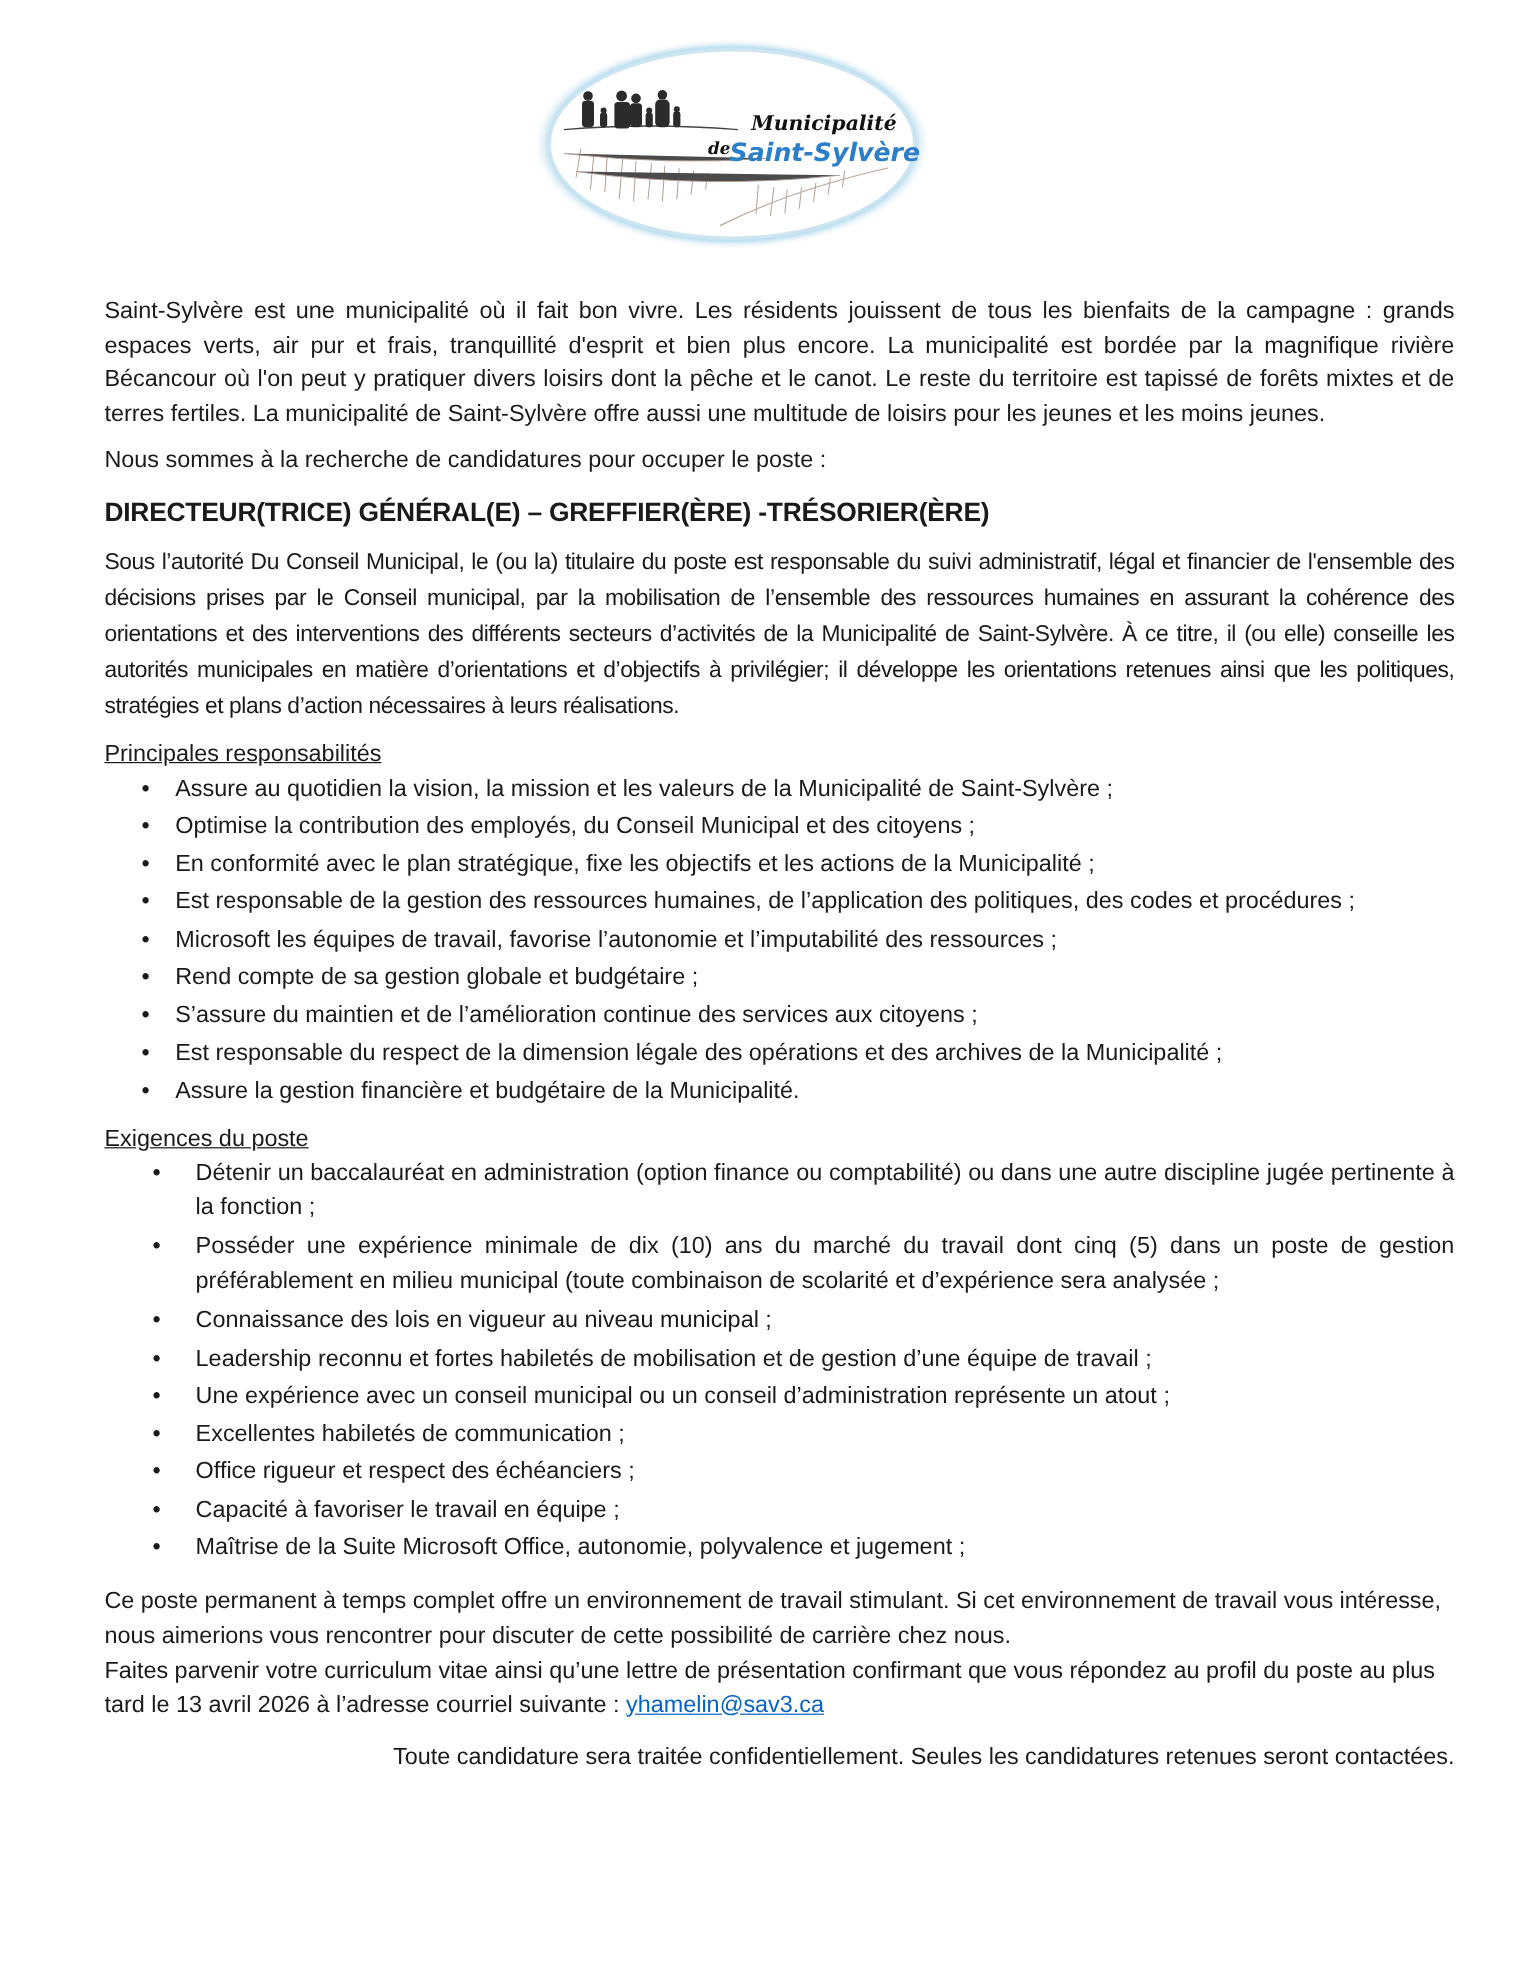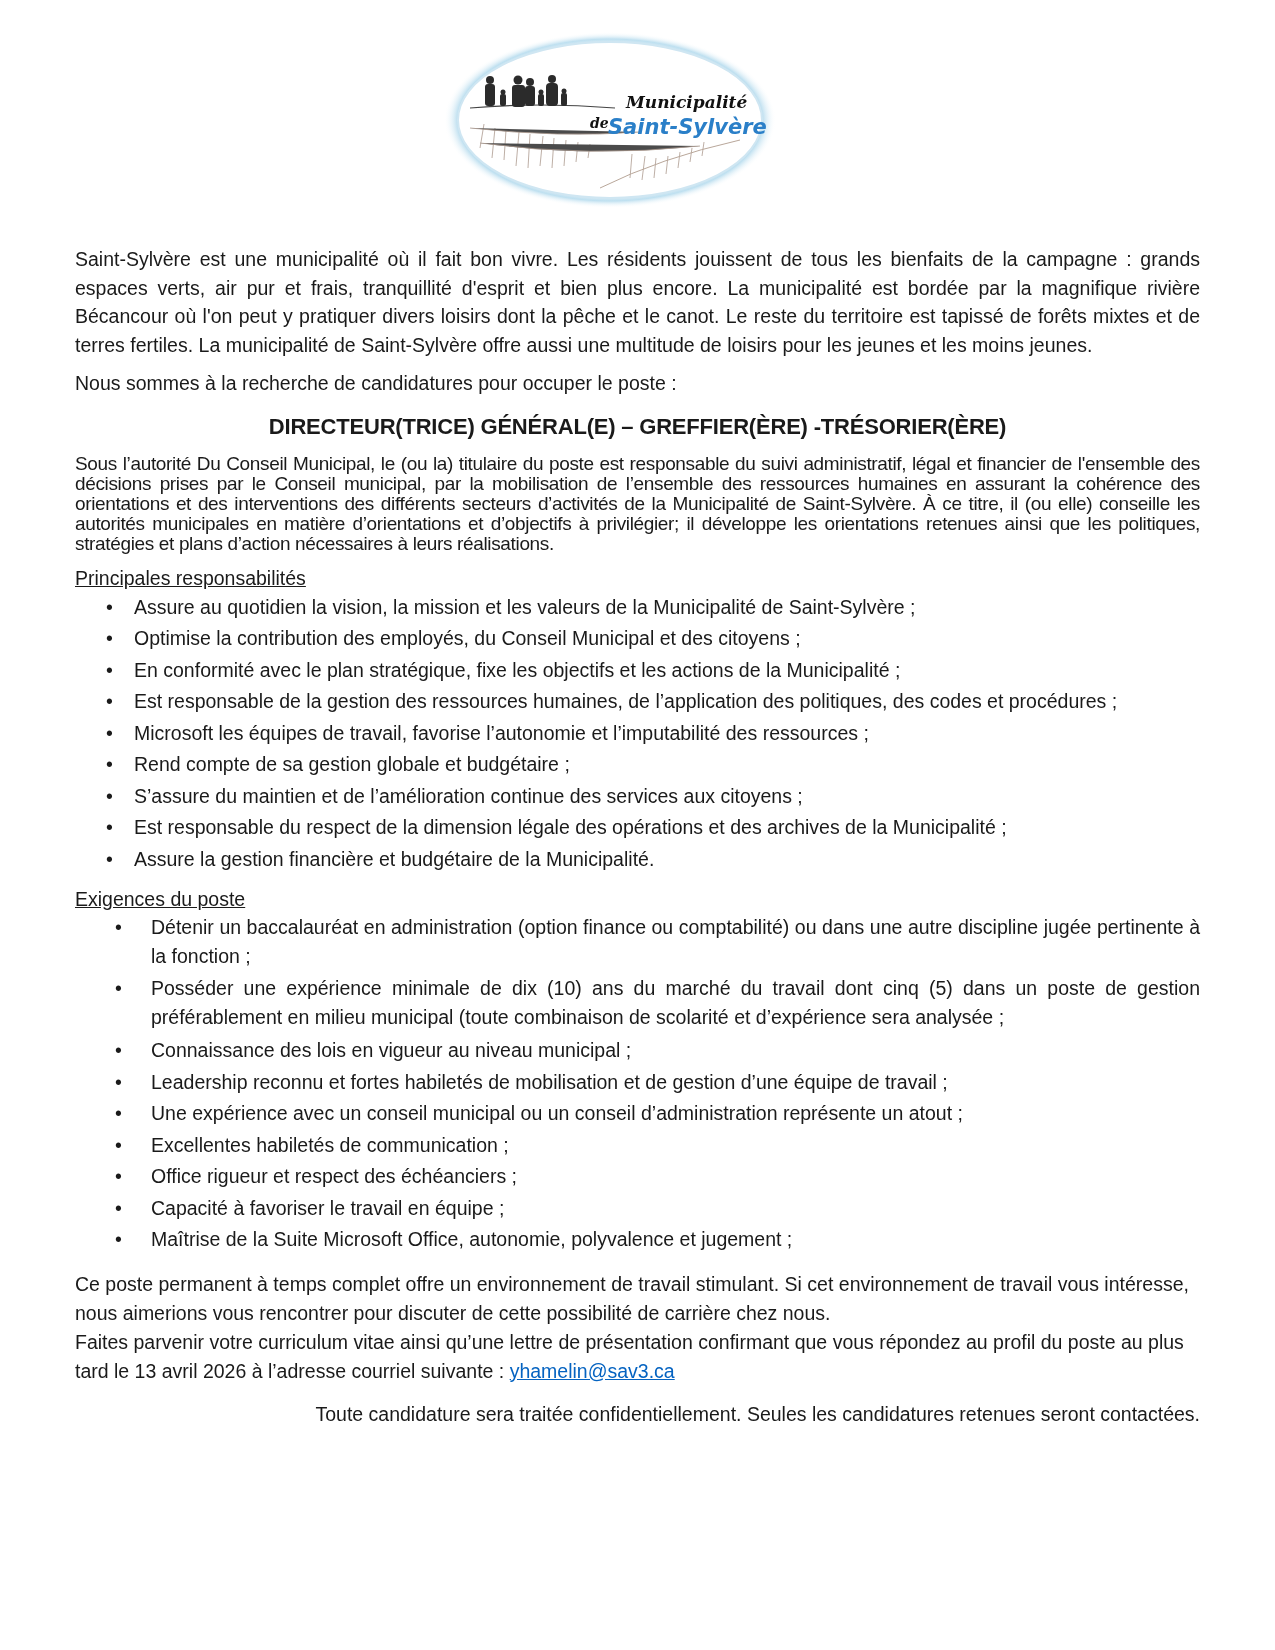--- a/index.html
+++ b/index.html
@@ -19,41 +19,40 @@
     }
     .logo-wrap {
       position: absolute;
       left: 440px;
       top: 28px;
       width: 340px;
       height: 185px;
     }
     .content {
       position: absolute;
-      left: 0;
+      left: 12px;
       top: 245px;
       width: 1125px;
       font-size: 19.5px;
       line-height: 28.5px;
     }
     p { margin: 0; }
     .justify { text-align: justify; }
     .intro { margin-bottom: 10px; }
     .lead { margin-bottom: 14px; }
     .job-title {
-      text-align: center;
       font-weight: bold;
       font-size: 22px;
       letter-spacing: -0.2px;
       margin: 4px 0 12px 0;
       line-height: 30px;
     }
     .desc {
       font-size: 19px;
-      line-height: 20px;
+      line-height: 30px;
       letter-spacing: -0.35px;
       margin-bottom: 10px;
     }
     .section-heading {
       text-decoration: underline;
       margin-top: 2px;
       line-height: 28px;
     }
     ul { margin: 0; padding: 0; list-style: none; }
     .resp-list li {

